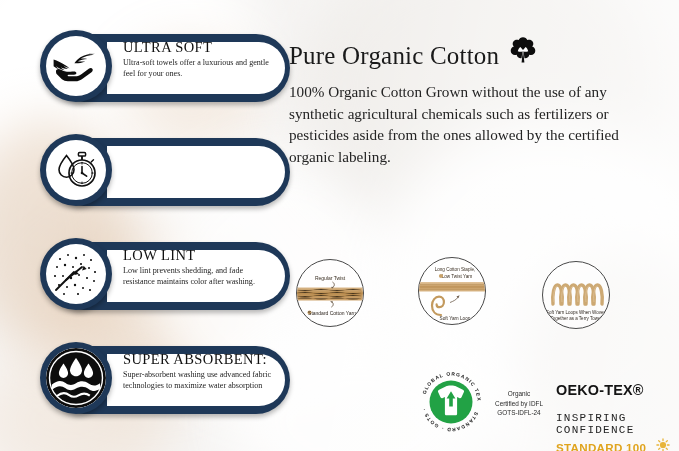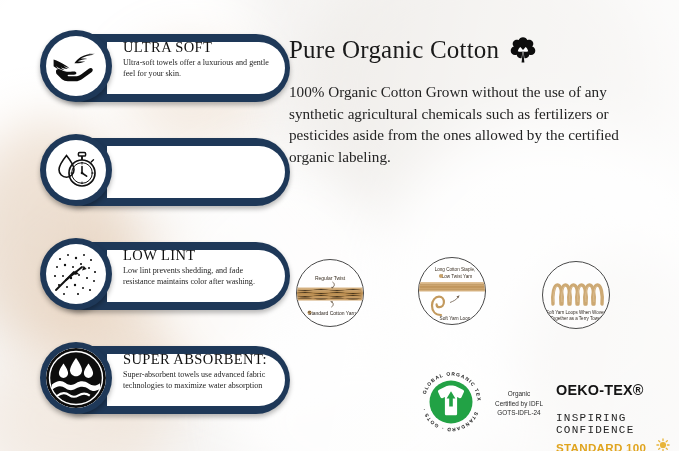--- a/index.html
+++ b/index.html
@@ -43,21 +43,21 @@
   }
   .icon-face svg{display:block;}
   .btext{position:absolute;left:83px;top:10px;width:152px;}
   .btitle{font-size:14.5px;letter-spacing:.4px;color:#111;line-height:1.05;
           font-family:"Liberation Serif",serif;}
   .bdesc{font-size:8.1px;color:#1d1d1d;line-height:1.38;margin-top:2px;
          font-family:"Liberation Serif",serif;}
 
   
   .right{position:absolute;left:289px;top:36px;width:372px;}
-  .headline{font-size:25px;color:#1a1a1a;letter-spacing:.2px;display:flex;align-items:flex-start;gap:9px;}
+  .headline{font-size:25px;color:#1a1a1a;letter-spacing:.2px;display:flex;align-items:flex-end;gap:9px;}
   .boll{flex:0 0 auto;}
   .para{margin-top:11px;font-size:15.2px;line-height:1.42;color:#242424;}
 
   
   .yarns{position:absolute;left:289px;top:251px;width:378px;height:90px;}
   .yarn{position:absolute;width:66px;height:66px;border-radius:50%;
         border:1px solid #4a4a4a;background:rgba(255,255,255,.55);overflow:hidden;}
   .yarn svg{display:block;}
   .y1{left:7px;top:8px;}
   .y2{left:129px;top:6px;}
@@ -100,21 +100,21 @@
 <div id="stage">
 
   <div class="badges">
 
     <div class="badge">
       <div class="pill">
         <div class="pill-in"></div>
       </div>
       <div class="btext">
         <div class="btitle">ULTRA SOFT</div>
-        <div class="bdesc">Ultra-soft towels offer a luxurious and gentle feel for your skin.</div>
+        <div class="bdesc">Ultra-soft towels offer a luxurious and gentle feel for your ones.</div>
       </div>
       <div class="icon-ring">
         <div class="icon-face">
           <svg width="48" height="34" viewBox="0 0 48 34">
             <path fill="#0d0d0d" d="M4 22c0-1 1-2 2.5-2 3 0 5 2.8 8.5 2.8 2.8 0 4.5-.4 6.8-.4 1.6 0 2.6.7 2.6 1.7 0 1-.9 1.6-2.4 1.6h-5.4c-.6 0-1 .3-1 .8s.4.8 1 .8h6.6c2.6 0 4.4-.9 6.5-2.4l7.4-5.3c1.3-.9 2.8-.6 3.4.5.6 1 .2 2.2-1 3.1l-8.6 6.3c-2.6 1.9-4.6 2.8-7.8 2.8h-7.2c-2.6 0-4.2-.7-6-2L4.9 25.3C4.3 24.8 4 24 4 22z"></path>
             <path fill="#0d0d0d" d="M44.5 4.2c-3.6-.2-8.6.6-13 2.6C27 8.8 24 11.5 22.4 14.2c3.3.2 7.3-.3 11-1.8-3 .3-5.6.3-7.6-.1 2.6-1.2 6-2.1 9.6-2.4-2.3-.5-4.6-.6-6.7-.4 3.6-1.9 8.4-3.4 13.3-3.8-1.8-.5-3.8-.7-5.7-.6 2.3-.6 5.1-1 8.2-.9z"></path>
             <path fill="#0d0d0d" d="M1.6 10.6c3.5 1.3 8.4 3.4 12.6 6.2 1.3.9 2.4 1.8 3.3 2.6-1.9-.5-4.1-1.5-6.4-2.8 1.7 1.5 3.3 2.6 4.9 3.4-2.5.1-5-.6-7.2-1.7 1.2 1.3 2.6 2.3 4 3-3.2-.5-6.4-2-9-4.2 1 1.4 2.3 2.6 3.7 3.5-2-.7-4-1.8-5.9-3.3z"></path>
           </svg>
         </div>
       </div>
@@ -186,21 +186,21 @@
         </div>
       </div>
     </div>
 
     <div class="badge">
       <div class="pill">
         <div class="pill-in"></div>
       </div>
       <div class="btext">
         <div class="btitle">SUPER ABSORBENT:</div>
-        <div class="bdesc">Super-absorbent towels use advanced fabric technologies to maximize water absorption</div>
+        <div class="bdesc">Super-absorbent washing use advanced fabric technologies to maximize water absorption</div>
       </div>
       <div class="icon-ring">
         <div class="icon-face">
           <svg width="60" height="60" viewBox="0 0 60 60">
             <circle cx="30" cy="30" r="30" fill="#0d0d0d"></circle>
             <circle cx="30" cy="30" r="26.5" fill="none" stroke="#fff" stroke-width="1.4"></circle>
             <path fill="#fff" d="M30 10c0 0-6 8-6 12.2 0 3.4 2.7 6 6 6s6-2.6 6-6C36 18 30 10 30 10z"></path>
             <path fill="#fff" d="M17.5 15.5c0 0-4.6 6.3-4.6 9.6 0 2.7 2.1 4.8 4.6 4.8s4.6-2.1 4.6-4.8c0-3.3-4.6-9.6-4.6-9.6z"></path>
             <path fill="#fff" d="M42.5 15.5c0 0-4.6 6.3-4.6 9.6 0 2.7 2.1 4.8 4.6 4.8s4.6-2.1 4.6-4.8c0-3.3-4.6-9.6-4.6-9.6z"></path>
             <path fill="#fff" d="M6 36.5c5-4.4 9.4-4.6 13.6-1.6 3.6 2.6 6.6 2.6 10.4.3 4.3-2.6 8.6-2.6 12.6.3 3.9 2.8 7.5 2.6 11.4-.3v5.6c-4 2.8-7.6 2.9-11.4.1-4-2.9-8.3-2.9-12.6-.3-3.8 2.3-6.8 2.3-10.4-.3-4.2-3-8.6-2.8-13.6 1.6z"></path>

